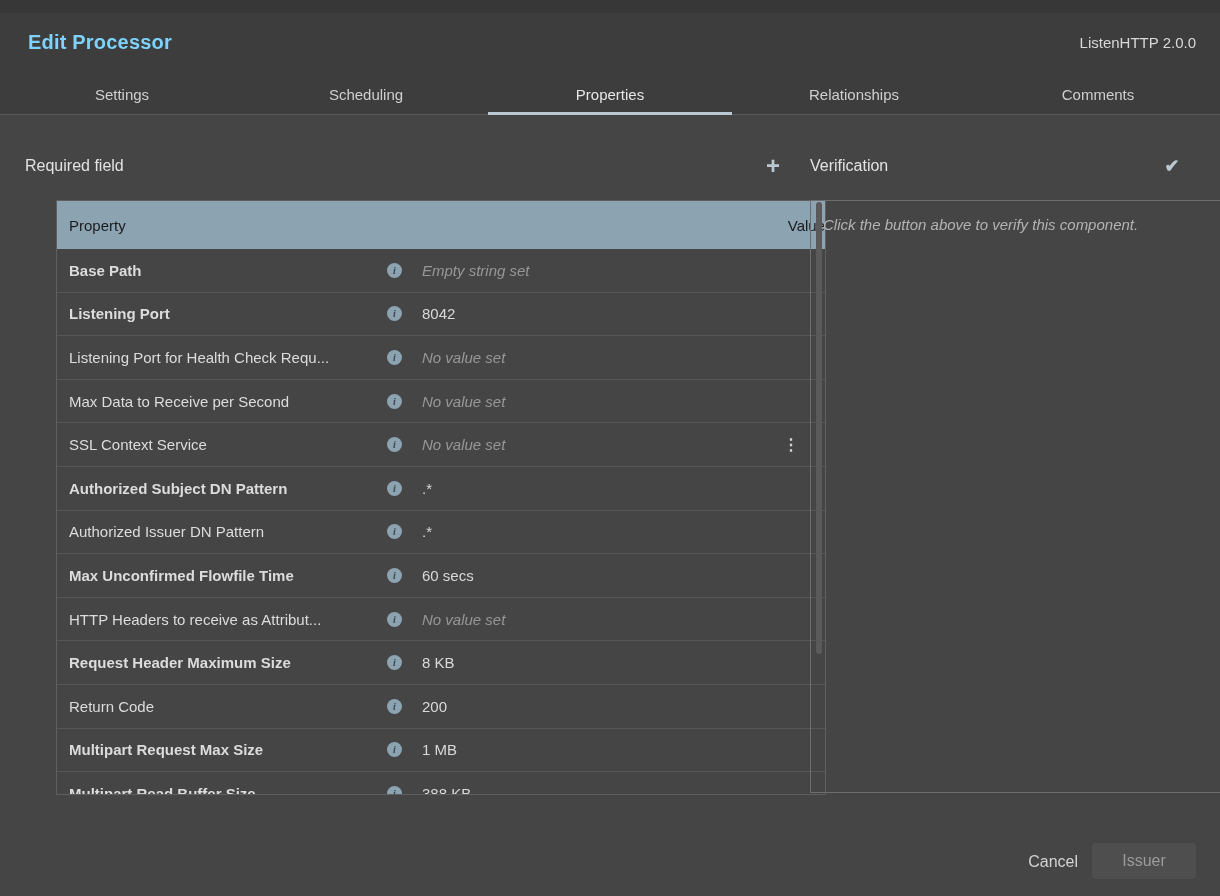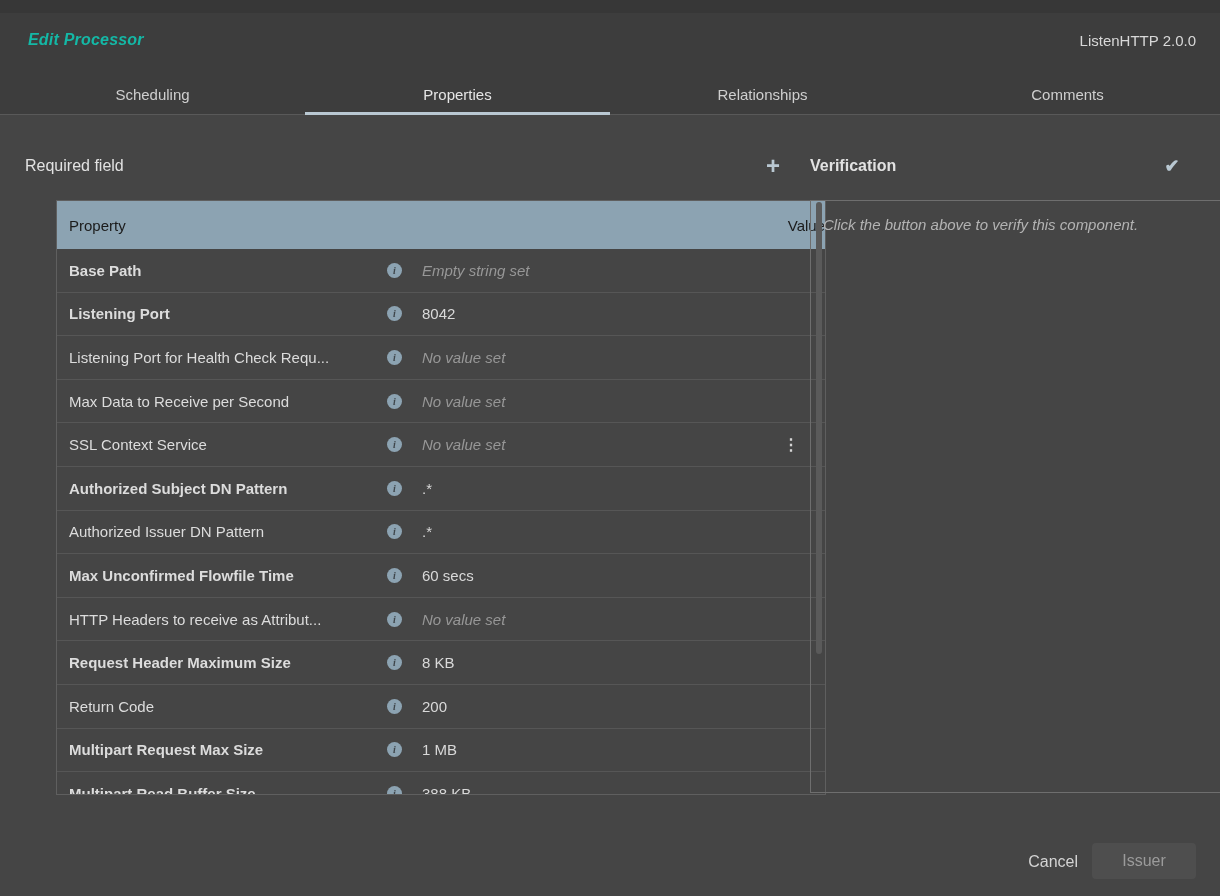--- a/index.html
+++ b/index.html
@@ -19,37 +19,37 @@
     background:var(--backdrop);
     color:var(--text-main);
   }
   .dialog{
     position:absolute;left:0;top:13px;width:1220px;height:883px;
     background:var(--body-bg);
   }
   
   .dialog-header{background:var(--header-bg);height:102px;position:relative;}
   .header-top{display:flex;justify-content:space-between;align-items:center;padding:18px 24px 0 28px;}
-  .dialog-title{font-size:16px;font-weight:700;color:#14b8a6;letter-spacing:.2px;font-style:italic;}
+  .dialog-title{font-size:20px;font-weight:700;color:#7dd3fc;letter-spacing:.2px;}
   .processor-version{font-size:15px;color:#d8d8d8;}
   .tabs{position:absolute;left:0;right:0;bottom:0;height:40px;display:flex;border-bottom:1px solid #595959;}
   .tab{
     flex:1;display:flex;align-items:center;justify-content:center;
     font-size:15px;color:#cfcfcf;cursor:pointer;position:relative;
   }
   .tab.active{color:#e6e6e6;}
   .tab.active::after{
     content:"";position:absolute;left:0;right:0;bottom:-1px;height:3px;
     background:var(--accent);
   }
   
   .dialog-body{position:relative;height:781px;}
   .section-label{position:absolute;top:33px;height:36px;display:flex;align-items:center;font-size:16px;color:#e2e2e2;}
   .label-required{left:25px;}
-  .label-verification{left:810px;font-weight:bold;}
+  .label-verification{left:810px;}
   .icon-btn{position:absolute;top:33px;height:36px;display:flex;align-items:center;justify-content:center;cursor:pointer;color:var(--accent);}
   .plus-btn{left:760px;width:26px;font-size:24px;font-weight:700;}
   .check-btn{left:1158px;width:28px;font-size:18px;font-weight:700;}
   
   .table-wrap{
     position:absolute;left:25px;top:85px;width:770px;height:595px;
     border:1px solid #5f5f5f;overflow:hidden;background:var(--body-bg);margin-left:31px;
   }
   .t-header{
     height:48px;background:var(--table-head-bg);color:#1b1b1b;font-size:15px;
@@ -94,20 +94,21 @@
 </head>
 <body>
 
 <div class="dialog">
   <div class="dialog-header">
     <div class="header-top">
       <h1 class="dialog-title">Edit Processor</h1>
       <span class="processor-version">ListenHTTP 2.0.0</span>
     </div>
     <div class="tabs">
+        <div class="tab">Settings</div>
         <div class="tab">Scheduling</div>
         <div class="tab active">Properties</div>
         <div class="tab">Relationships</div>
         <div class="tab">Comments</div>
       </div>
   </div>
 
   <div class="dialog-body">
     <div class="section-label label-required">Required field</div>
     <div class="icon-btn plus-btn">

